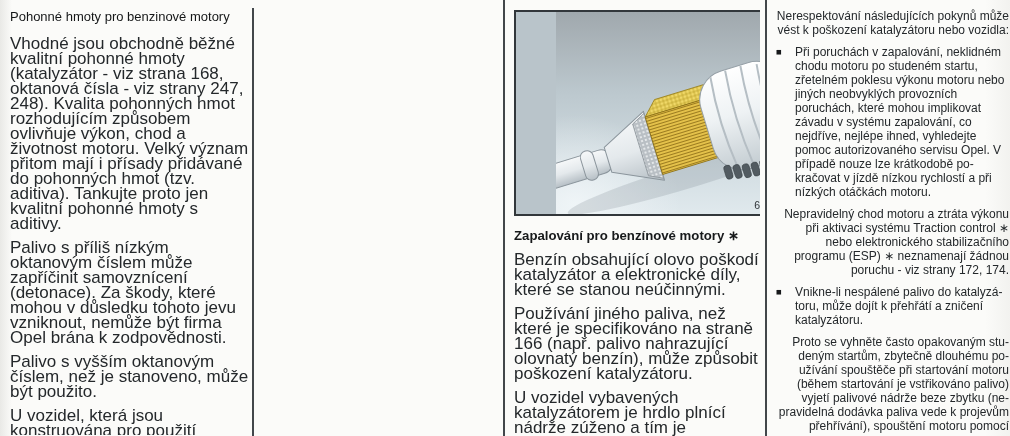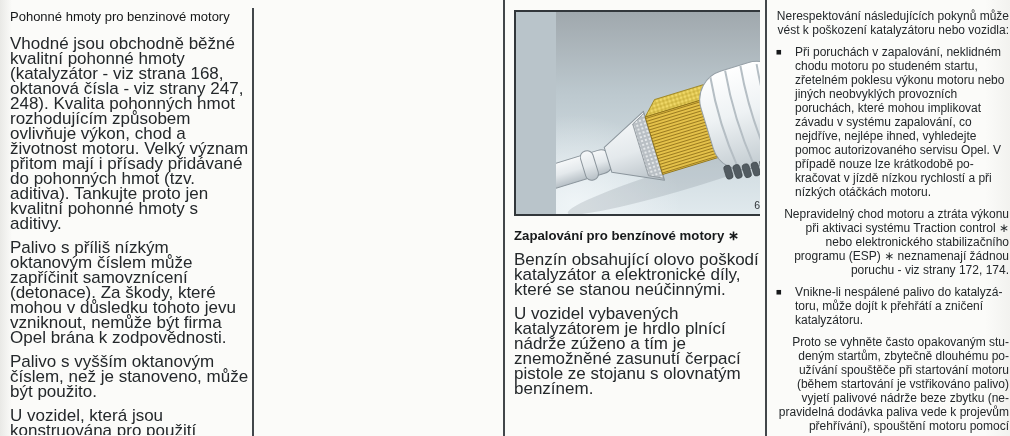--- a/index.html
+++ b/index.html
@@ -136,20 +136,21 @@
           <rect x="255" y="108" width="6" height="36" rx="3" fill="#a9b2b8" stroke="#7d868d" stroke-width="0.8"></rect>
           <rect x="262" y="110" width="6" height="33" rx="3" fill="#a9b2b8" stroke="#7d868d" stroke-width="0.8"></rect>
           <rect x="269" y="111" width="6" height="31" rx="3" fill="#a9b2b8" stroke="#7d868d" stroke-width="0.8"></rect>
           <rect x="273" y="112" width="70" height="27" rx="12" fill="url(#pipeG)" stroke="#8b959c" stroke-width="1"></rect>
         </g>
       </svg>
       <span class="fig-label">6448 U</span>
     </div>
     <h2 class="caption">Zapalování pro benzínové motory ∗</h2>
     <p>Benzín obsahující olovo poškodí katalyzátor a elektronické díly, které se stanou neúčin­nými.</p>
+    <p>Používání jiného paliva, než které je speci­fikováno na straně 166 (např. palivo nahrazu­jící olovnatý benzín), může způsobit poškození katalyzátoru.</p>
     <p>U vozidel vybavených katalyzátorem je hrdlo plnící nádrže zúženo a tím je znemožněné zasunutí čerpací pistole ze stojanu s olovna­tým benzínem.</p>
   </div>
 
   <div class="divider" id="divider-3"></div>
 
   <div class="col" id="col-warnings">
     <p>Nerespektování následujících pokynů může vést k poškození katalyzátoru nebo vozidla:</p>
 
     <div class="bullet-row">
       <span class="bullet-marker">■</span>

